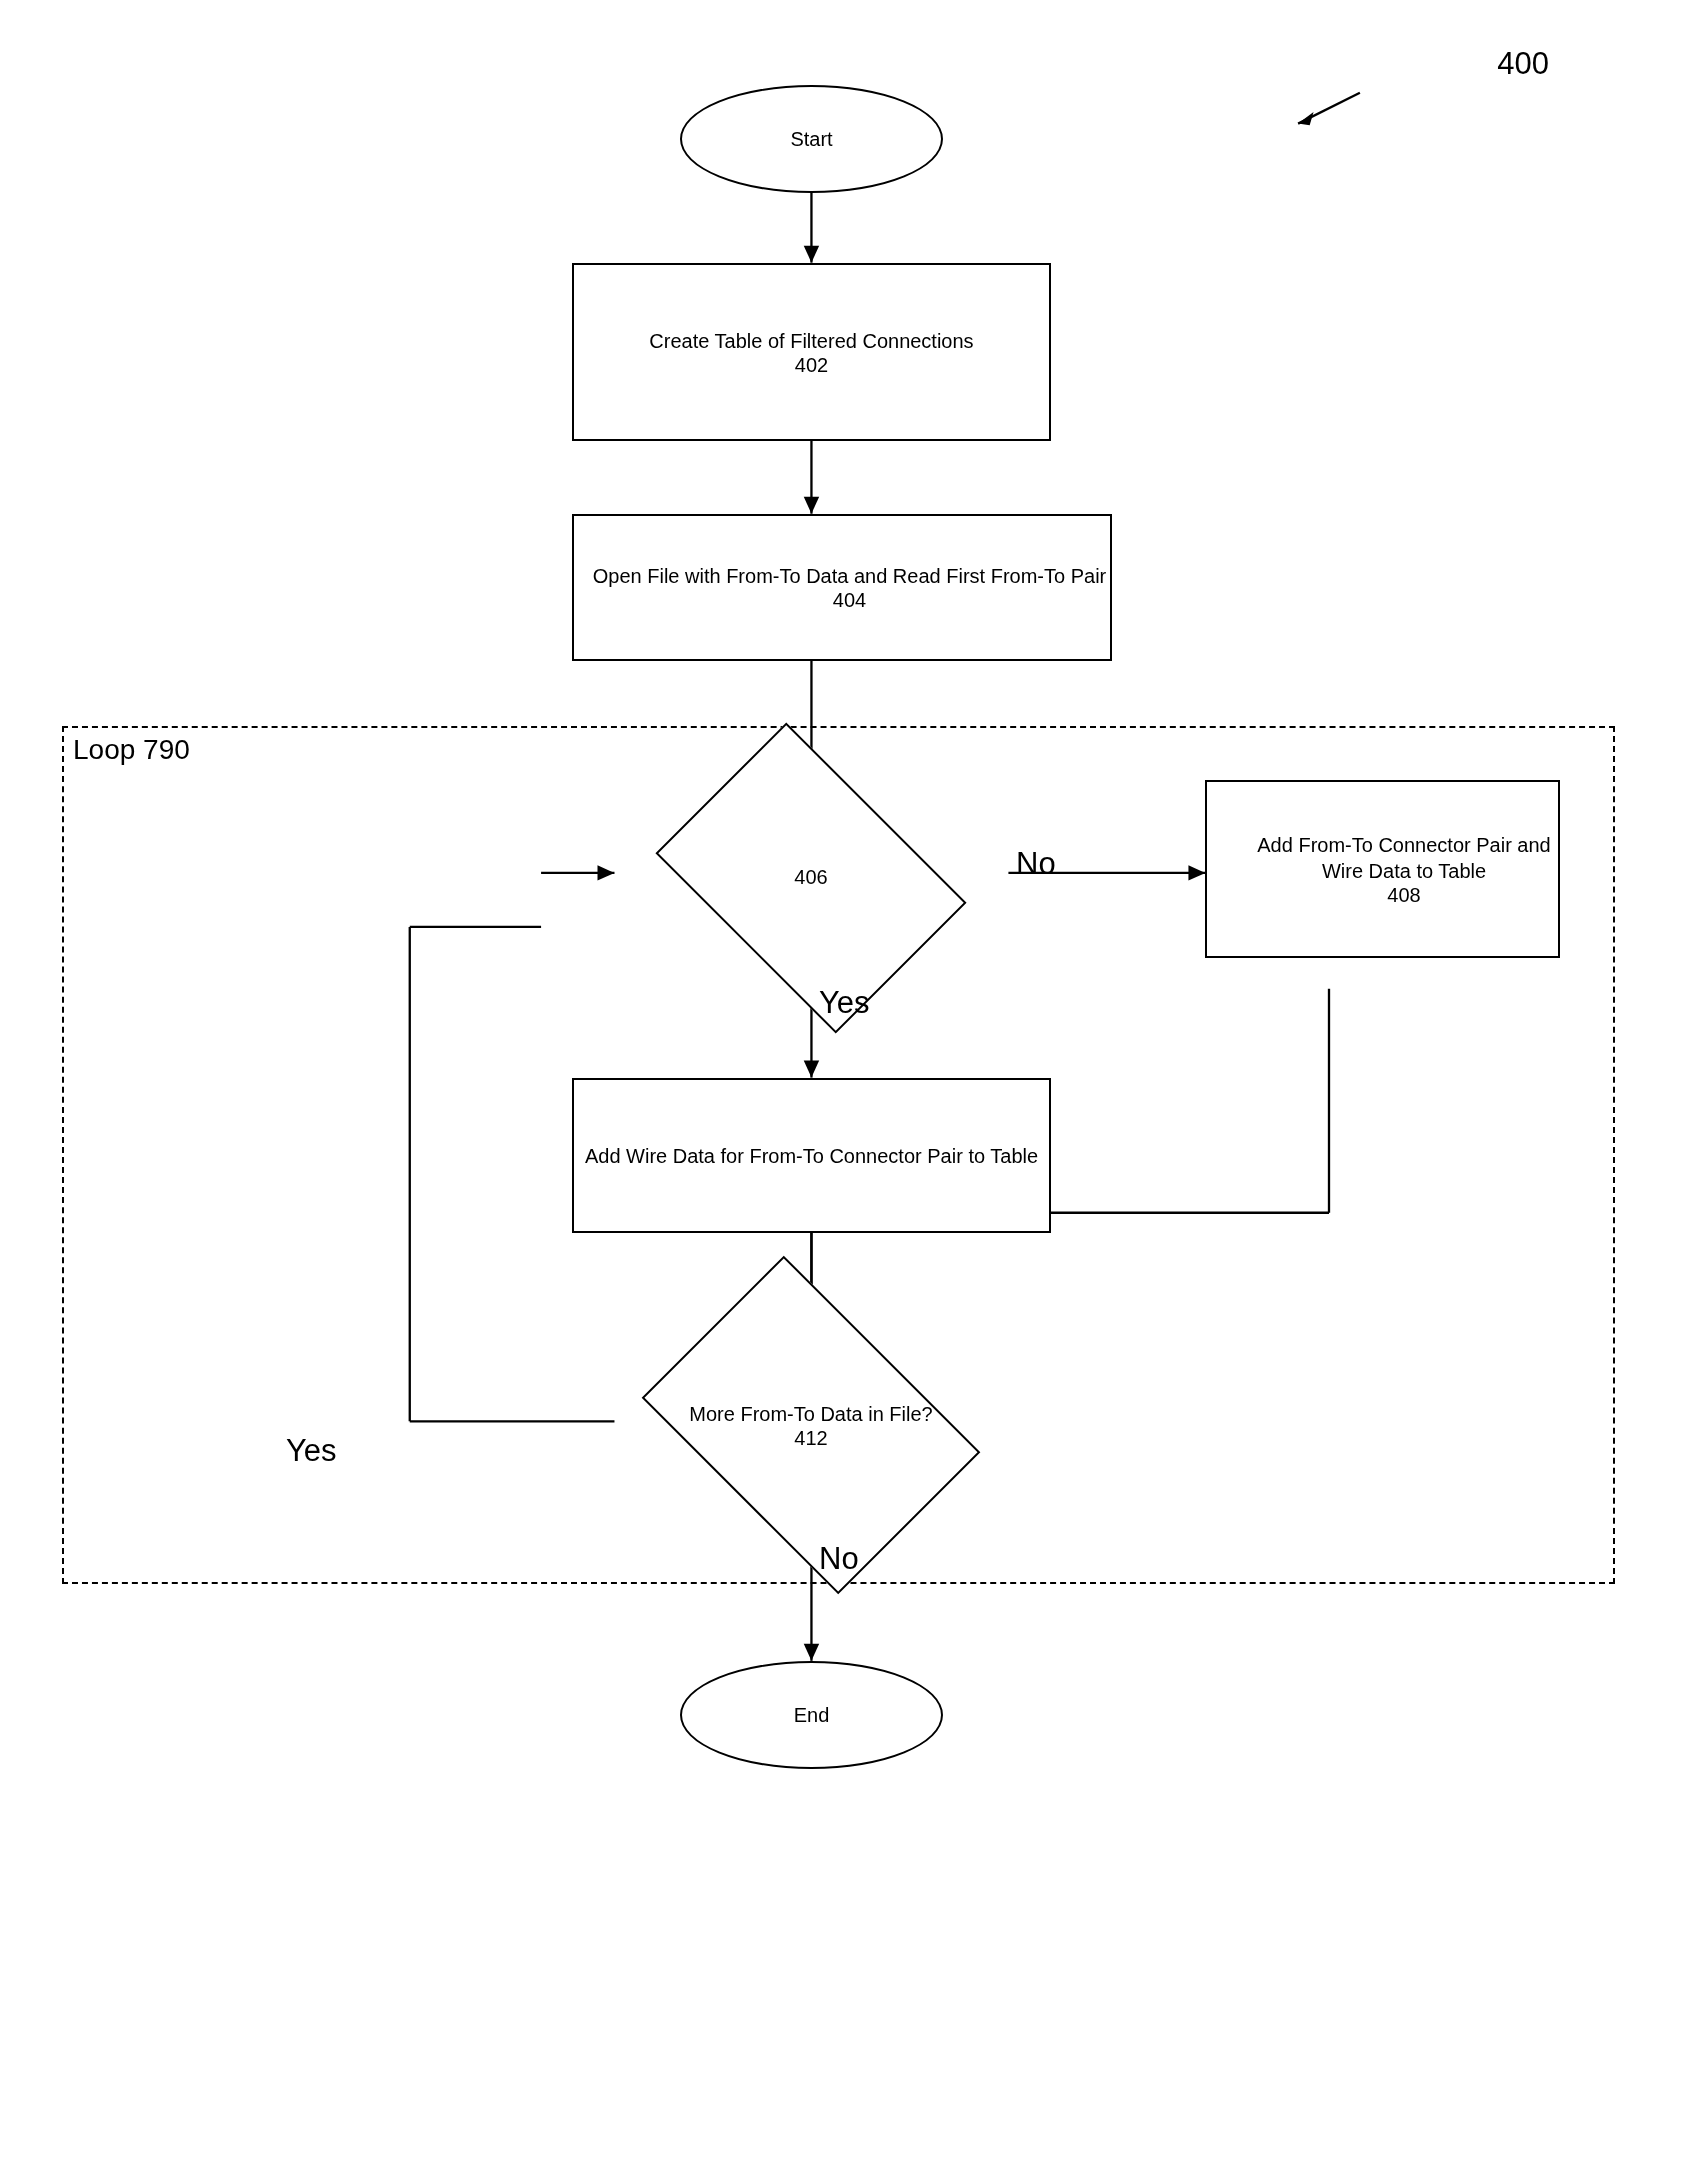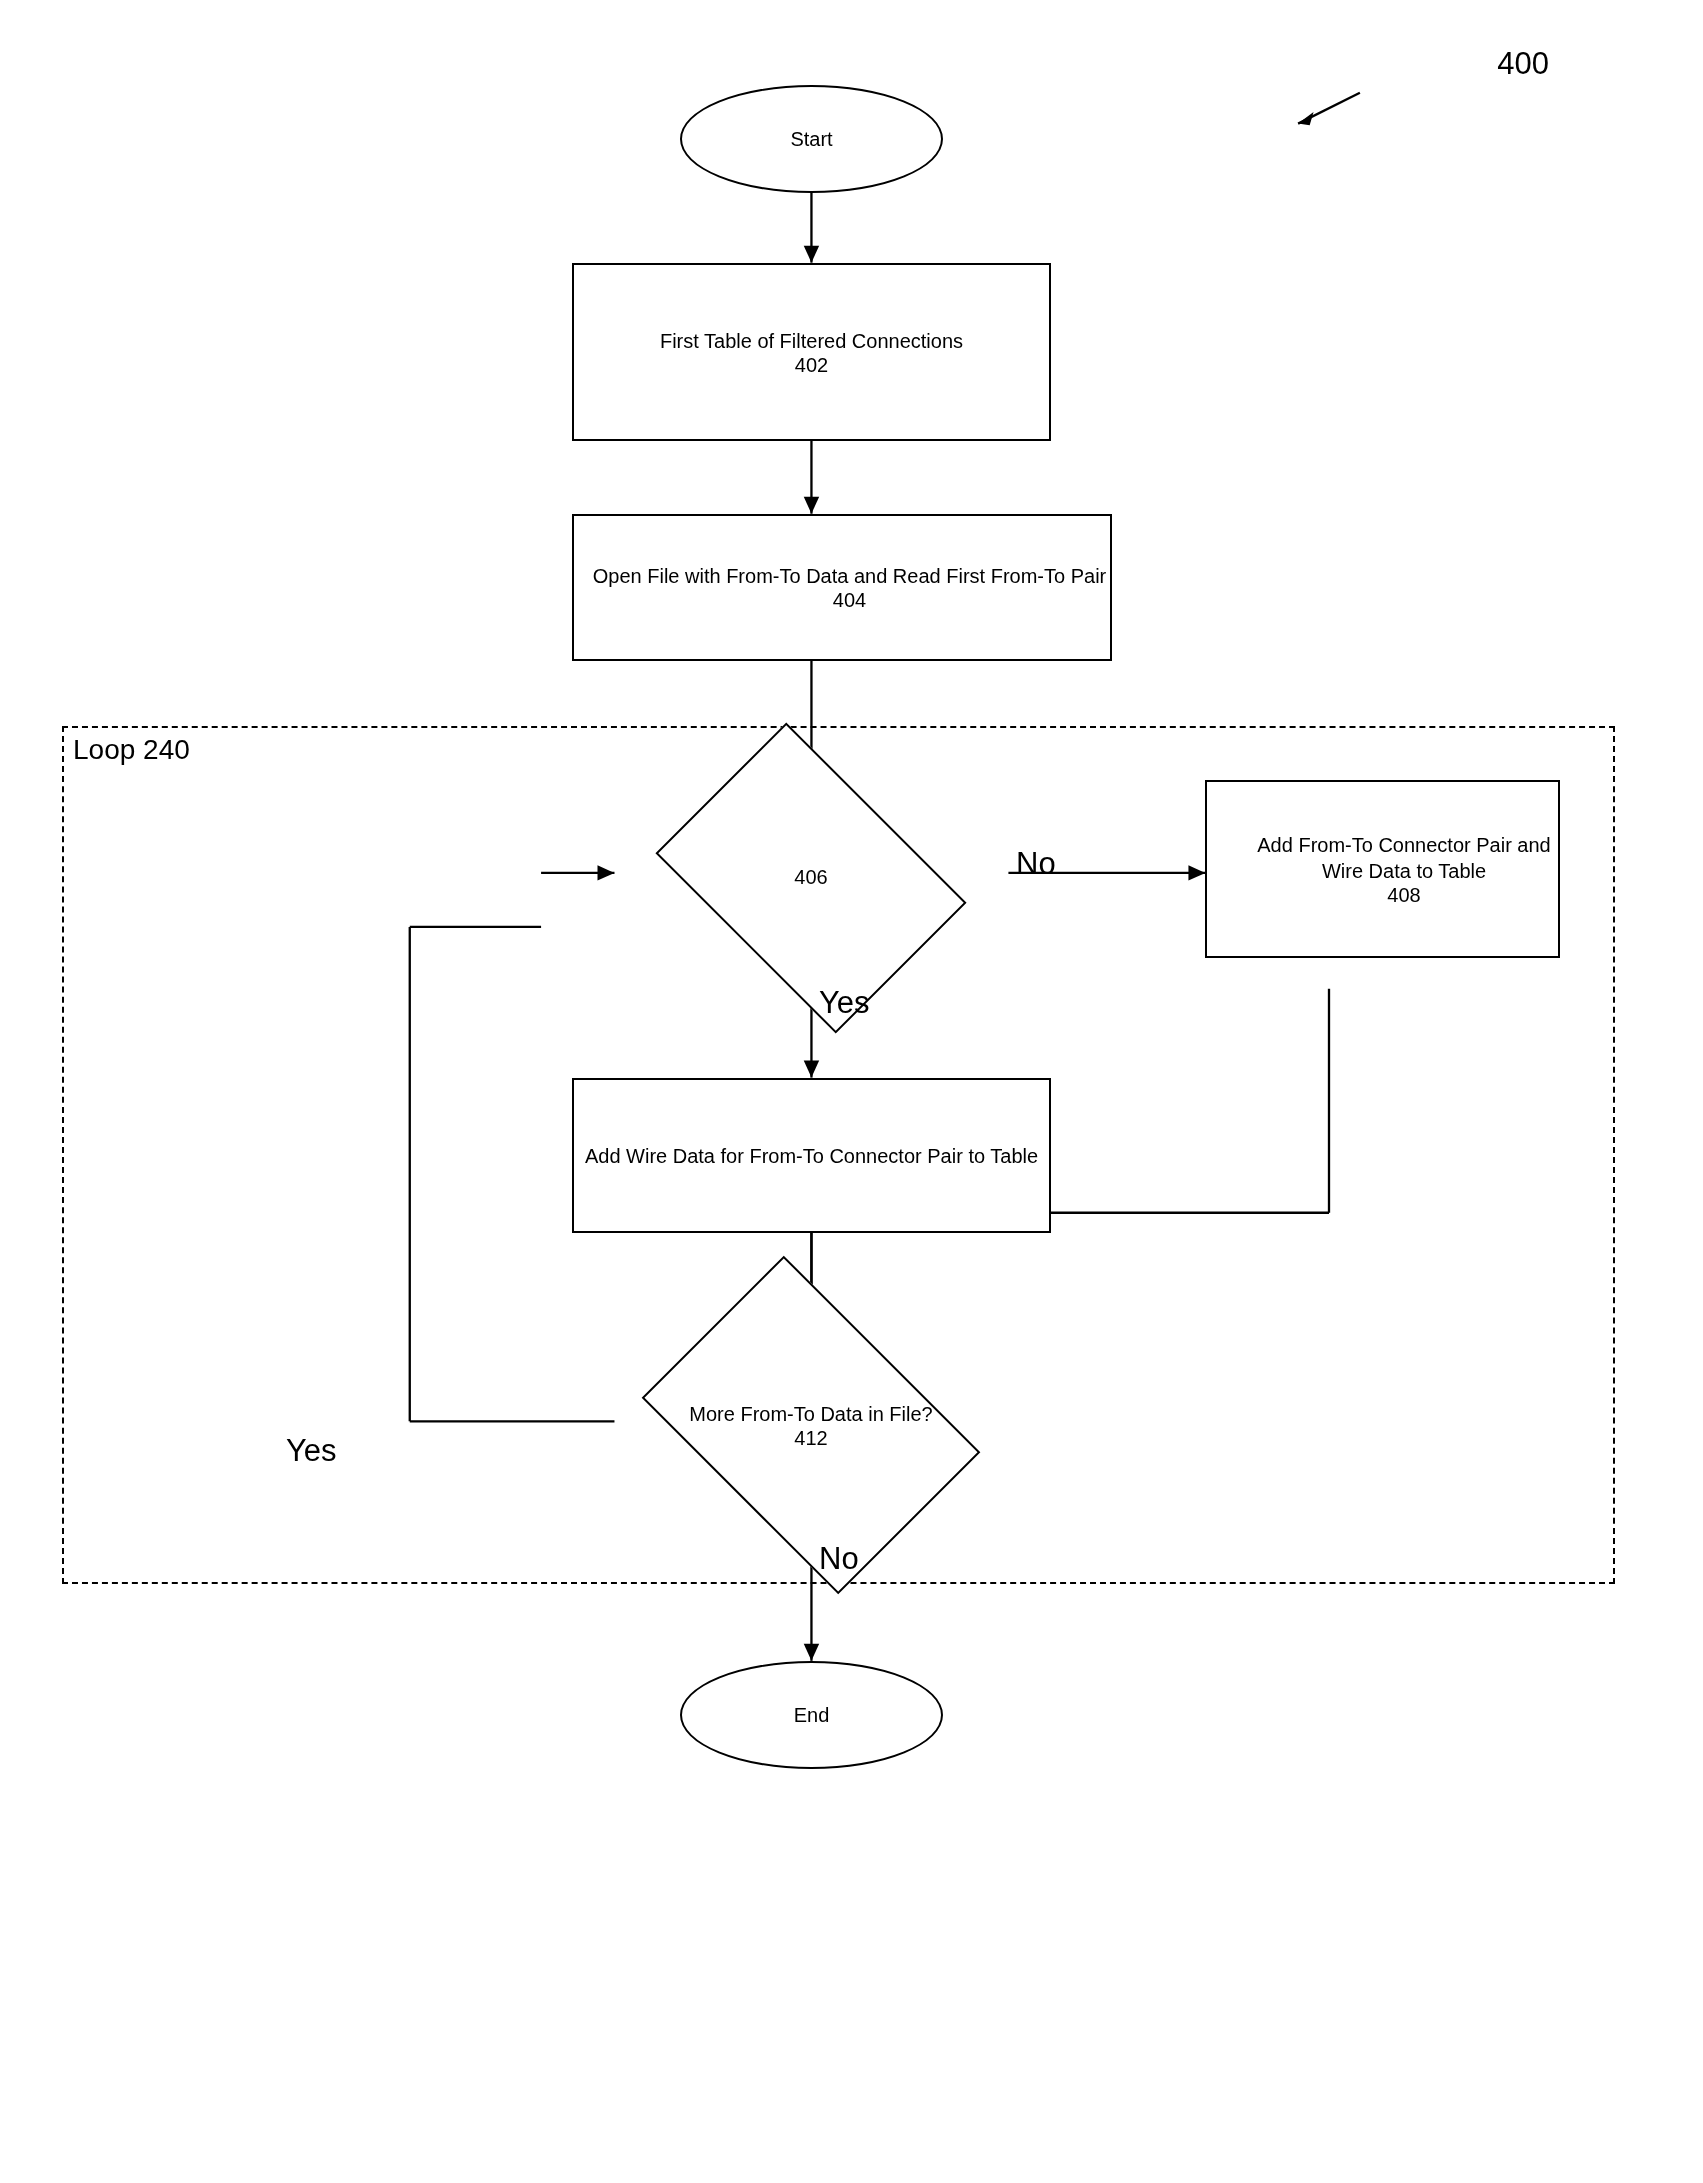--- a/index.html
+++ b/index.html
@@ -135,38 +135,38 @@
     <polygon points="795,1130 773,1120 773,1140" fill="#000"></polygon>
 
   </svg>
 
   <div class="shape oval" style="left: 680px; top: 85px; width: 263px; height: 108px;">
     <span class="shape-label">Start</span>
   </div>
 
   <div class="shape rect" style="left: 572px; top: 263px; width: 479px; height: 178px;">
     <div>
-      <div class="shape-label">First Table of
+      <div class="shape-label">Create Table of
 Filtered Connections</div>
       <div class="ref-num">402</div>
     </div>
   </div>
 
   <div class="shape rect" style="left: 572px; top: 514px; width: 540px; height: 147px; padding-left: 15px;">
     <div>
       <div class="shape-label">Open File with From-To
 Data and Read First
 From-To Pair</div>
       <div class="ref-num">404</div>
     </div>
   </div>
 
   <div class="loop-box" style="left: 62px; top: 726px; width: 1553px; height: 858px;">
   </div>
-  <div class="loop-label" style="left: 73px; top: 734px;">Loop 240</div>
+  <div class="loop-label" style="left: 73px; top: 734px;">Loop 790</div>
 
   <div style="position:absolute; left: 614px; top: 773px; width: 394px; height: 209px;">
     <div class="diamond" style="position:absolute; left:50%; top:50%; width:255px; height:185px; transform: translate(-50%,-50%) rotate(45deg);"></div>
     <div class="diamond-text" style="position:absolute; left:0; top:0; width:100%; height:100%;">
       <div>
         <div class="ref-num">406</div>
       </div>
     </div>
   </div>
 

